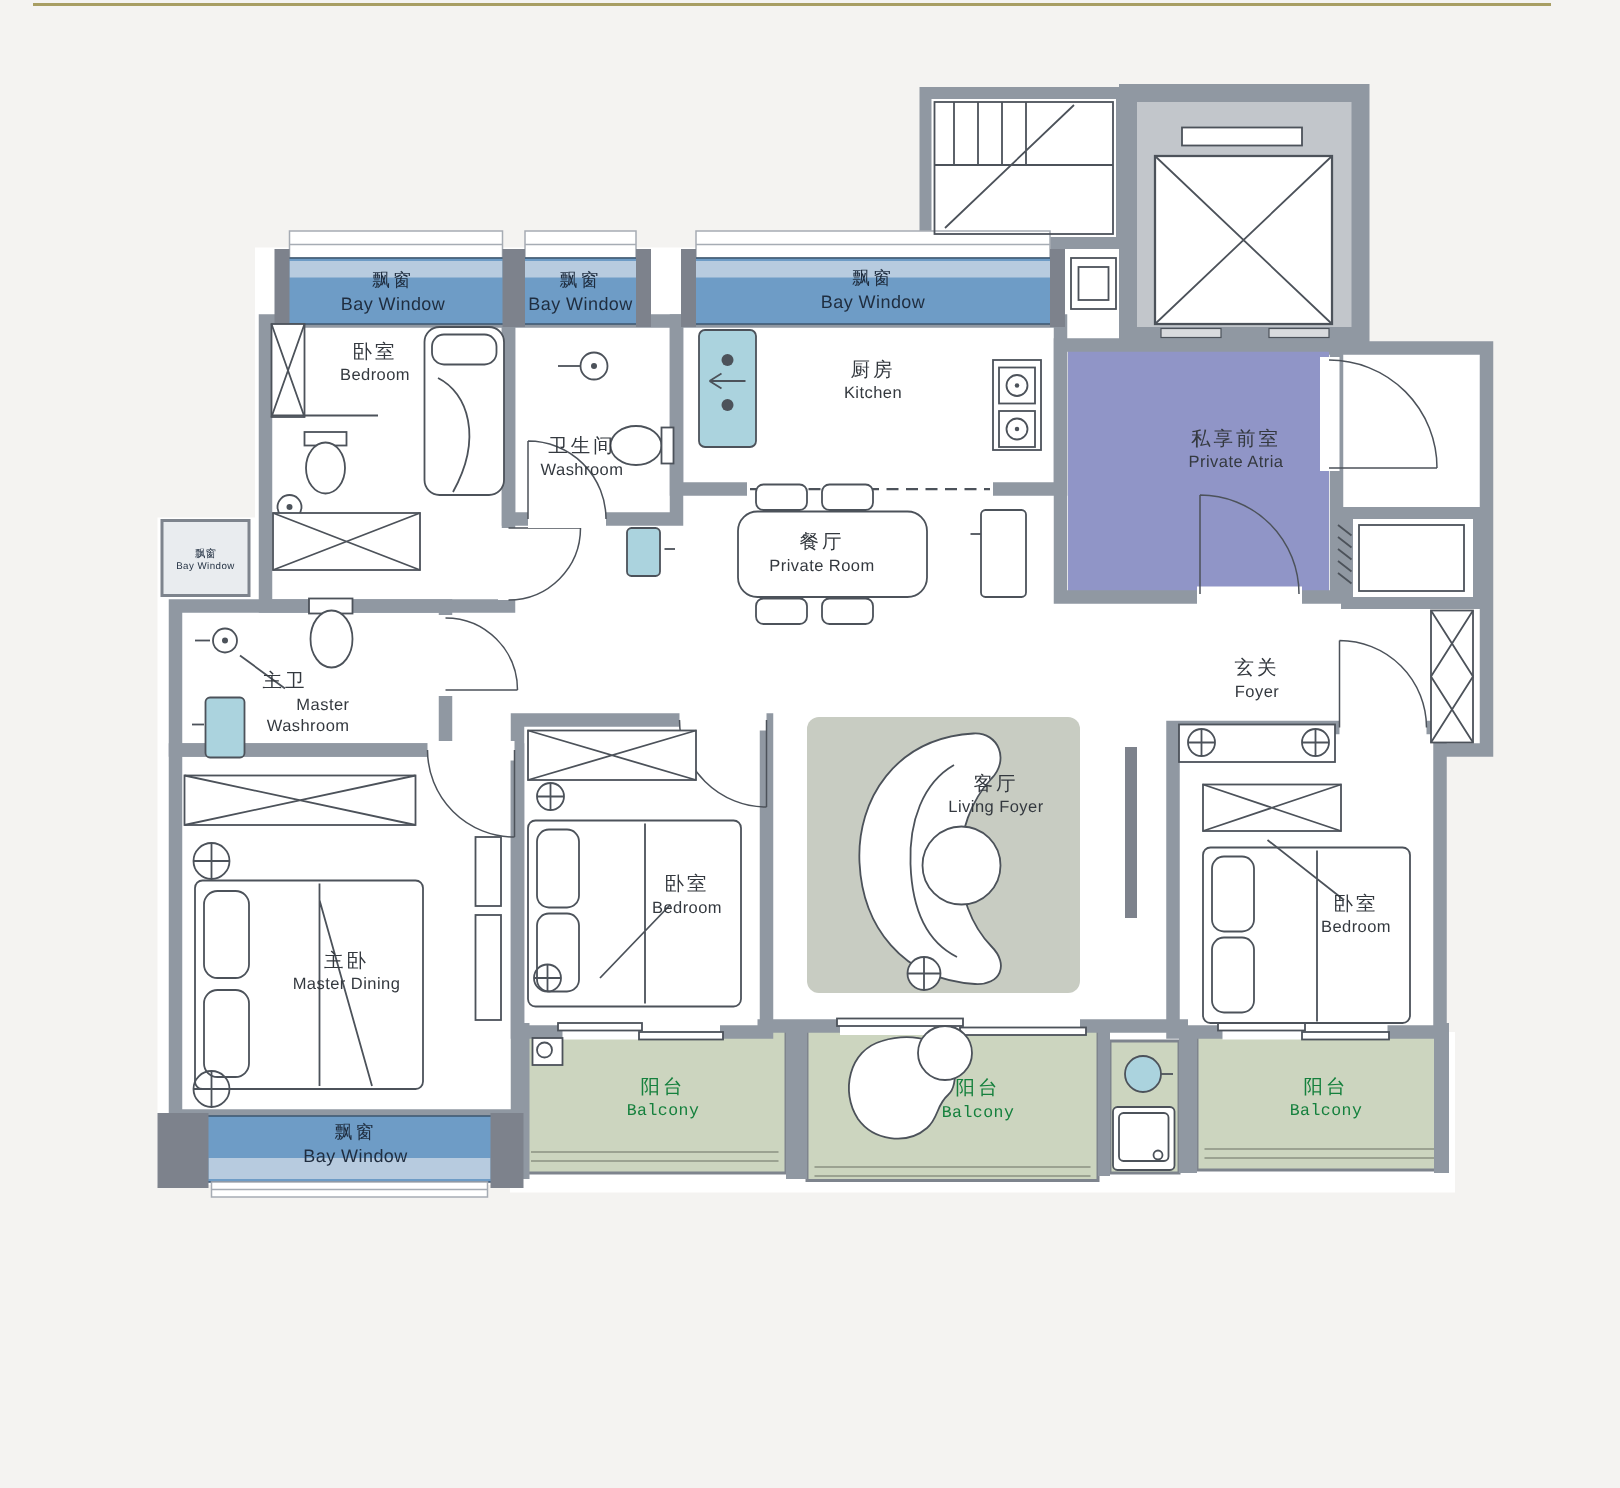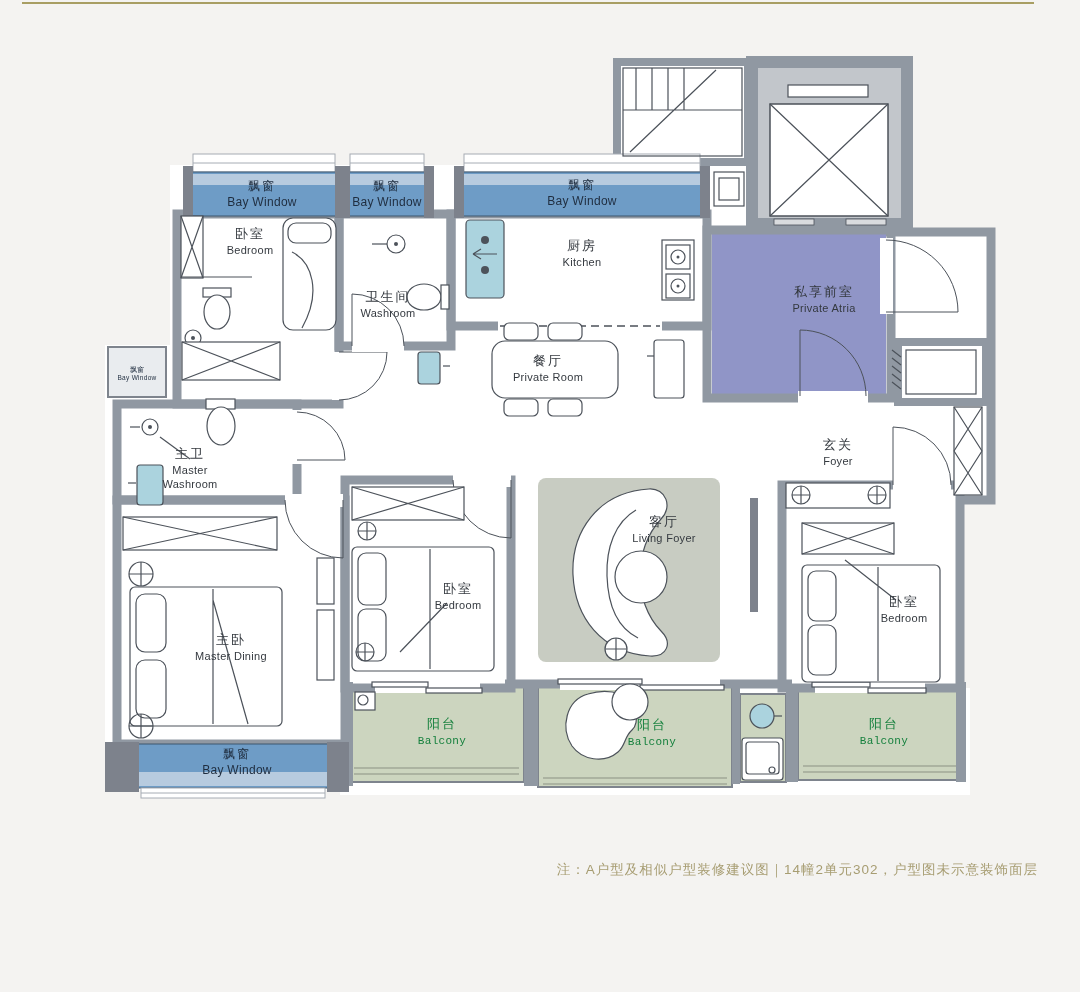--- a/index.html
+++ b/index.html
@@ -32,21 +32,21 @@
   .room-label{position:absolute;transform:translate(-50%,-50%);display:flex;flex-direction:column;align-items:center;text-align:center;line-height:1.3;color:var(--label-text,#34393f);white-space:nowrap;pointer-events:none;}
   .room-label .zh{font-size:13px;letter-spacing:2px;text-align:right;}
   .room-label .en{font-size:11px;letter-spacing:0.3px;}
   .bay{color:var(--bay-text,#1f2d3f);}
   .bay .zh{font-size:12px;}
   .bay .en{font-size:12px;}
   .tiny .zh{font-size:7px;letter-spacing:0;}
   .tiny .en{font-size:6.5px;}
   .balc-label{color:#15803d;font-family:Liberation Mono, monospace;}
   .wrap .en{white-space:normal;}
-  .w84 .en{width:86px;}
+  .w84 .en{width:86px;text-align:right;}
   .w74 .en{width:74px;}
   #note{position:absolute;top:861px;right:42px;font-size:13.5px;letter-spacing:1px;color:var(--note-text,#a79d72);}
   #disclaimer{position:absolute;top:899px;left:14px;width:1052px;font-size:12.5px;line-height:1.55;letter-spacing:0.4px;color:var(--disclaimer-text,#b6ad8f);}
 </style>
 </head>
 <body>
 
 <div id="canvas">
   <div id="gold-line"></div>
 
@@ -358,14 +358,13 @@
   </div>
   <div class="room-label balc-label" style="left:884px;top:733px">
     <span class="zh">阳台</span>
     <span class="en">Balcony</span>
   </div>
   <div class="room-label bay" style="left:237px;top:763px">
     <span class="zh">飘窗</span>
     <span class="en">Bay Window</span>
   </div>
 
-  <div id="note">注：A户型及相似户型装修建议图｜14幢2单元302，户型图未示意装饰面层</div>
 </div>
 
 </body></html>

